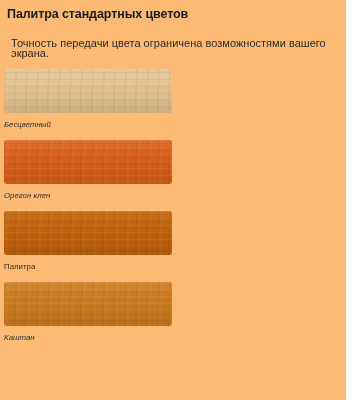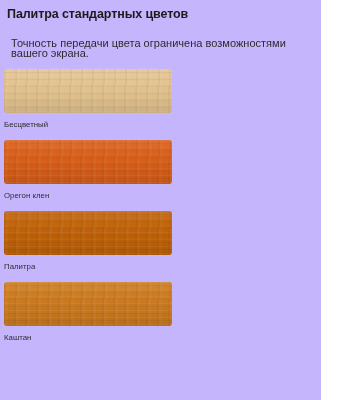--- a/index.html
+++ b/index.html
@@ -4,23 +4,23 @@
 <style>
   * { box-sizing: border-box; margin: 0; padding: 0; }
   html, body {
     width: 359px;
     height: 400px;
     background: #ffffff;
     font-family: "Liberation Sans", "DejaVu Sans", sans-serif;
     overflow: hidden;
   }
   .page {
-    width: 321px;
+    width: 346px;
     height: 400px;
-    background: #c4b5fd;
+    background: #fdba74;
     padding: 7px 4px 0 4px;
     position: relative;
   }
   .page-title {
     font-size: 12.5px;
     font-weight: bold;
     color: #1b1b1b;
     letter-spacing: -0.1px;
     line-height: 15px;
     margin: 0 0 0 3px;
@@ -35,21 +35,21 @@
   .palette-grid {
     margin-top: 11px;
     display: flex;
     flex-wrap: wrap;
   }
   .swatch-cell {
     width: 176px;
     margin-bottom: 10px;
     position: relative;
   }
-  .swatch-cell.col-left  { margin-right: 3px; }
+  .swatch-cell.col-left  { margin-right: 3px; font-style: italic; }
   .swatch-chip {
     width: 168px;
     height: 44px;
     border-radius: 3px;
     position: relative;
     overflow: hidden;
   }
   
   .swatch-chip::after {
     content: "";

